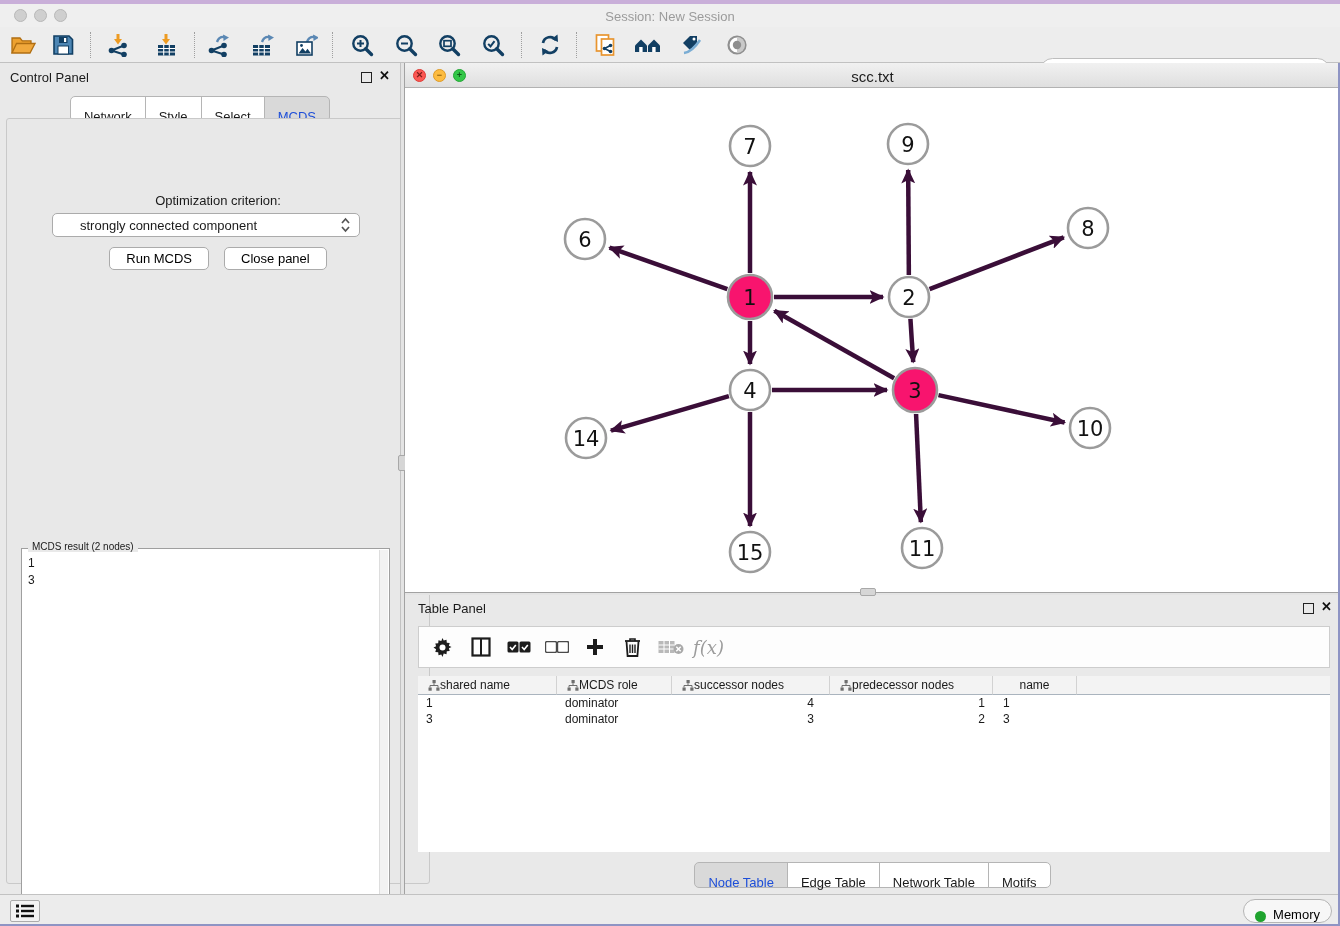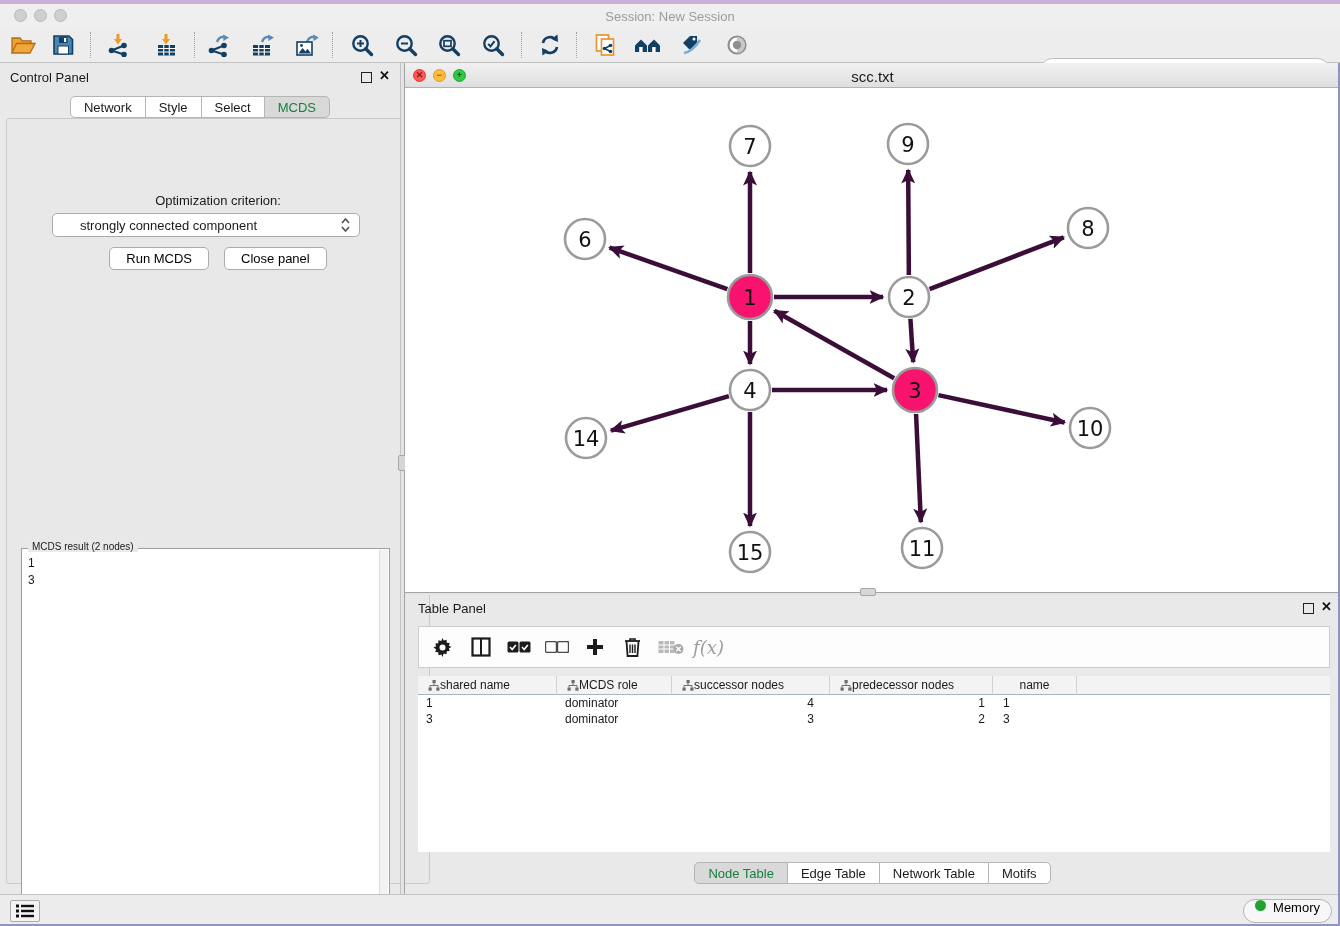--- a/index.html
+++ b/index.html
@@ -41,25 +41,25 @@
   .focus-bottom { position:absolute; left:0; top:924px; width:1340px; height:2px; background:#8e94c4; }
 
   
   .cpanel { position:absolute; left:0; top:63px; width:400px; height:831px; }
   .panel-header { position:absolute; left:0; top:0; width:100%; height:28px; }
   .panel-title { position:absolute; left:10px; top:7px; font-size:13px; color:#1a1a1a; }
   .win-float { position:absolute; width:11px; height:11px; border:1.5px solid #222; top:9px; }
   .win-close { position:absolute; top:6px; font-size:13px; font-weight:bold; color:#111; line-height:1; }
   .cpanel .win-float { left:361px; } .cpanel .win-close { left:379px; }
   .cp-tabs { position:absolute; left:0; top:33px; width:100%; display:flex; justify-content:center; }
-  .tab { height:22px; padding:3px 13px; background:#fff; border:1px solid #b5b5b5; font-size:13px;
+  .tab { height:22px; padding:12px 13px; background:#fff; border:1px solid #b5b5b5; font-size:13px;
          margin-left:-1px; cursor:default; white-space:nowrap; }
   .tab:first-child { border-radius:5px 0 0 5px; margin-left:0; }
   .tab:last-child { border-radius:0 5px 5px 0; }
-  .tab.selected { background:#d9d9d9; color:#15803d; }
+  .tab.selected { background:#d9d9d9; color:#1d4ed8; }
   .cp-card { position:absolute; left:6px; top:55px; width:424px; height:766px; background:#e8e8e8;
              border:1px solid #c9c9c9; border-radius:3px; }
   .opt-label { position:absolute; left:0; top:74px; width:100%; text-align:center; font-size:13px; }
   .criterion { position:absolute; left:45px; top:94px; width:308px; height:24px; background:#fff;
                border:1px solid #ababab; border-radius:5px; display:flex; align-items:center;
                padding:0 8px 0 10px; font-size:13px; }
   .criterion .cval { flex:1;margin-left:17px; }
   .cp-buttons { position:absolute; left:0; top:128px; width:100%; display:flex; justify-content:center; gap:15px; }
   .mac-btn { height:23px; padding:2px 16px; background:#fff; border:1px solid #ababab; border-radius:5px;
              font-size:13px; font-family:"Liberation Sans",sans-serif; cursor:default; }
@@ -103,21 +103,21 @@
   .td.right { justify-content:flex-end; }
   .td.c3 { padding-right:16px; } .td.c5 { padding-left:10px; }
   .tp-tabs { position:absolute; left:0; top:267px; width:100%; display:flex; justify-content:center;text-align:right; }
 
   
   .statusbar { position:absolute; left:0; top:894px; width:1340px; height:32px; background:#ececec;
                border-top:1px solid #c2c2c2; }
   .list-btn { position:absolute; left:10px; top:5px; width:30px; height:22px; background:#f3f3f3;
               border:1px solid #ababab; border-radius:2px; display:flex; align-items:center; justify-content:center; }
   .mem-btn { position:absolute; right:8px; top:4px; height:24px; background:#f7f7f7; border:1px solid #b5b5b5;
-             border-radius:12px; display:flex; align-items:flex-start; gap:7px; padding:0 11px; font-size:13px; }
+             border-radius:12px; display:flex; align-items:flex-end; gap:7px; padding:0 11px; font-size:13px; }
   .mem-dot { width:11px; height:11px; border-radius:50%; background:#1fa32e; }
 
   .icon { display:block; }
 </style>
 </head>
 <body>
 
 <div class="screen">
 
   <div class="desktop-strip"></div>

